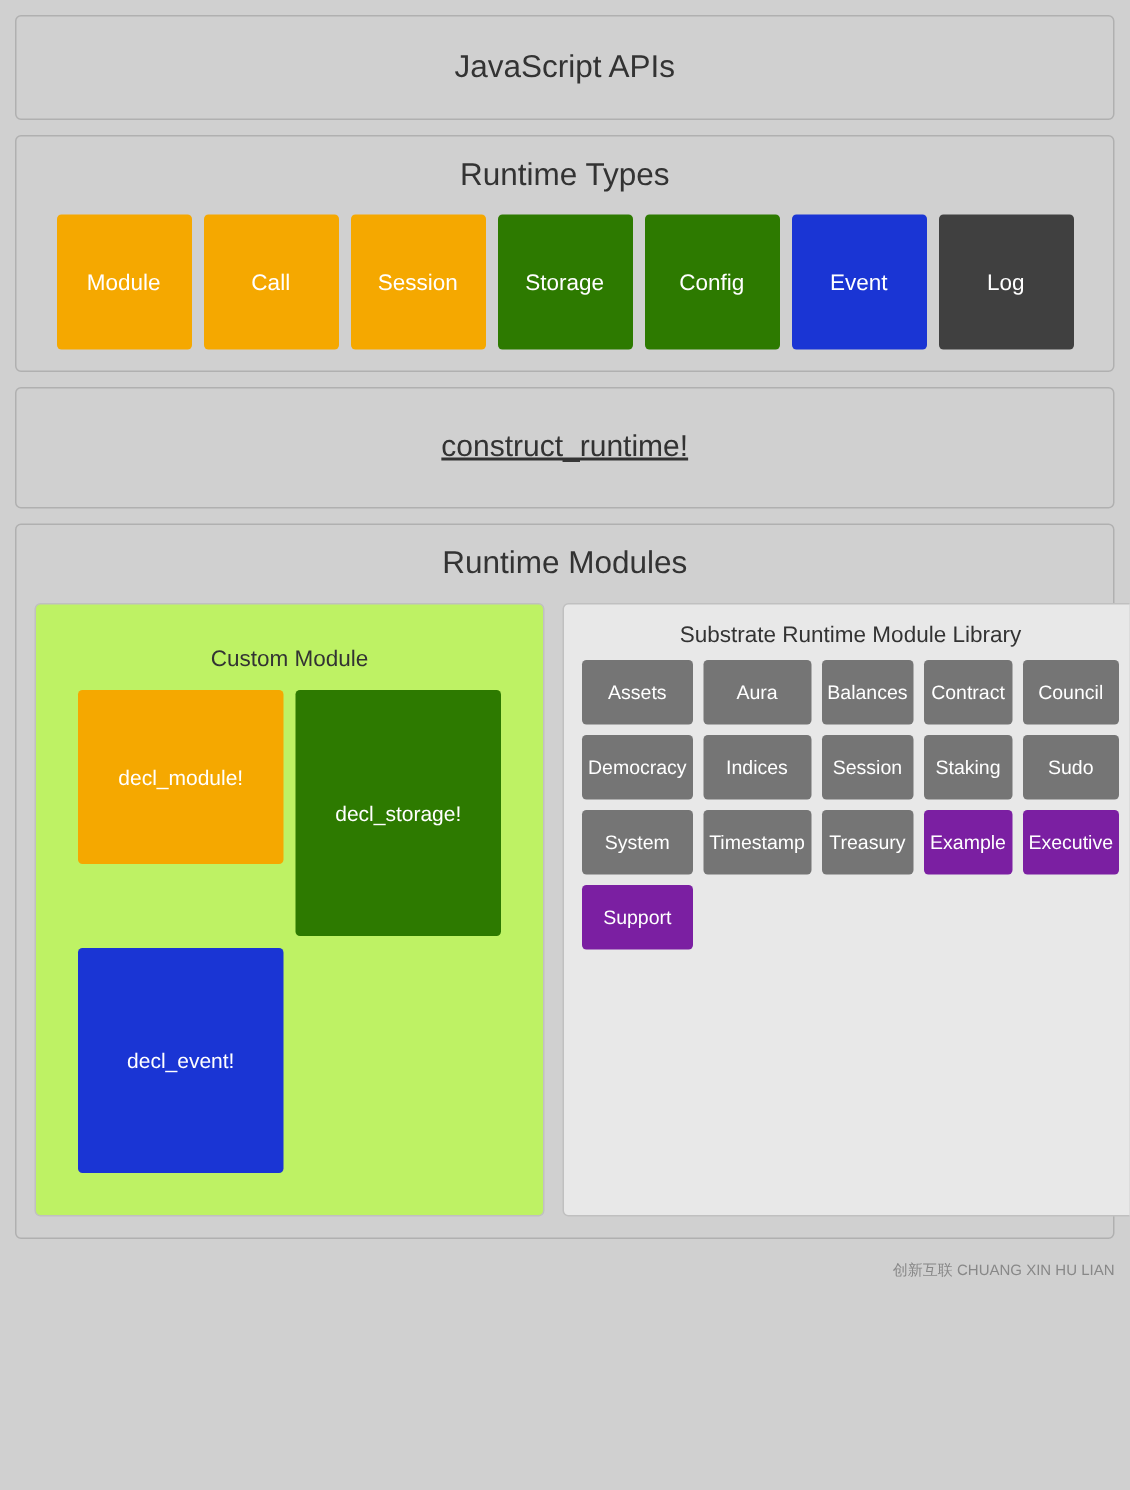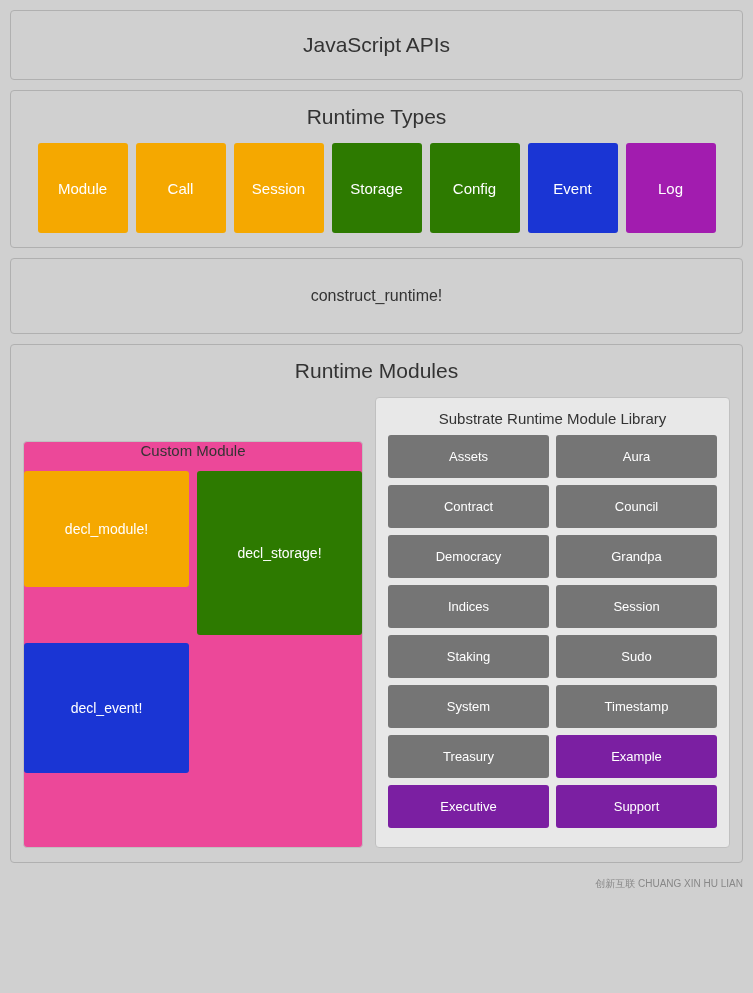--- a/index.html
+++ b/index.html
@@ -53,46 +53,46 @@
       color: white;
       font-size: 15px;
       font-weight: 500;
       border-radius: 3px;
       cursor: pointer;
     }
 
     .type-orange { background: #f5a800; }
     .type-green  { background: #2d7a00; }
     .type-blue   { background: #1a35d4; }
-    .type-purple { background: #a21caf; }
+    .type-purple { background: #404040; }
 
     
     .construct-section {
       padding: 28px 12px;
     }
     .construct-section .section-title {
       margin-bottom: 0;
-      font-size: 16px;
+      font-size: 20px;
+      text-decoration: underline;
     }
 
     
     .modules-inner {
       display: flex;
       gap: 12px;
     }
 
     
     .custom-module-box {
-      background: #ec4899;
+      background: #bef264;
       border: 1px solid #c0c0c0;
       border-radius: 4px;
-      padding: 0;
+      padding: 28px;
       width: 340px;
       flex-shrink: 0;
-      margin-top: 44px;
     }
     .custom-module-title {
       text-align: center;
       font-size: 15px;
       color: #333;
       margin-bottom: 12px;
     }
     .custom-module-grid {
       display: grid;
       grid-template-columns: 1fr 1fr;
@@ -109,40 +109,40 @@
       cursor: pointer;
     }
     .custom-box-tall {
       height: 116px;
     }
     .custom-box-short {
       height: 164px;
     }
     .custom-box-wide {
       grid-column: 1 / 2;
-      height: 130px;
+      height: 150px;
     }
 
     
     .substrate-box {
       background: #e8e8e8;
       border: 1px solid #c0c0c0;
       border-radius: 4px;
       padding: 12px;
       flex: 1;
     }
     .substrate-title {
       text-align: center;
       font-size: 15px;
       color: #333;
       margin-bottom: 8px;
     }
     .substrate-grid {
       display: grid;
-      grid-template-columns: 1fr 1fr;
+      grid-template-columns: 1fr 1fr 1fr 1fr 1fr;
       gap: 7px;
     }
     .lib-btn {
       background: #757575;
       color: white;
       font-size: 13px;
       padding: 14px 4px;
       border-radius: 3px;
       text-align: center;
       cursor: pointer;
@@ -194,24 +194,24 @@
         <div class="custom-box custom-box-short type-green">decl_storage!</div>
         <div class="custom-box custom-box-wide type-blue">decl_event!</div>
       </div>
     </div>
 
     <div class="substrate-box">
       <div class="substrate-title">Substrate Runtime Module Library</div>
       <div class="substrate-grid">
         <button class="lib-btn">Assets</button>
         <button class="lib-btn">Aura</button>
+        <button class="lib-btn">Balances</button>
         <button class="lib-btn">Contract</button>
         <button class="lib-btn">Council</button>
         <button class="lib-btn">Democracy</button>
-        <button class="lib-btn">Grandpa</button>
         <button class="lib-btn">Indices</button>
         <button class="lib-btn">Session</button>
         <button class="lib-btn">Staking</button>
         <button class="lib-btn">Sudo</button>
         <button class="lib-btn">System</button>
         <button class="lib-btn">Timestamp</button>
         <button class="lib-btn">Treasury</button>
         <button class="lib-btn lib-btn-purple">Example</button>
         <button class="lib-btn lib-btn-purple">Executive</button>
         <button class="lib-btn lib-btn-purple">Support</button>

